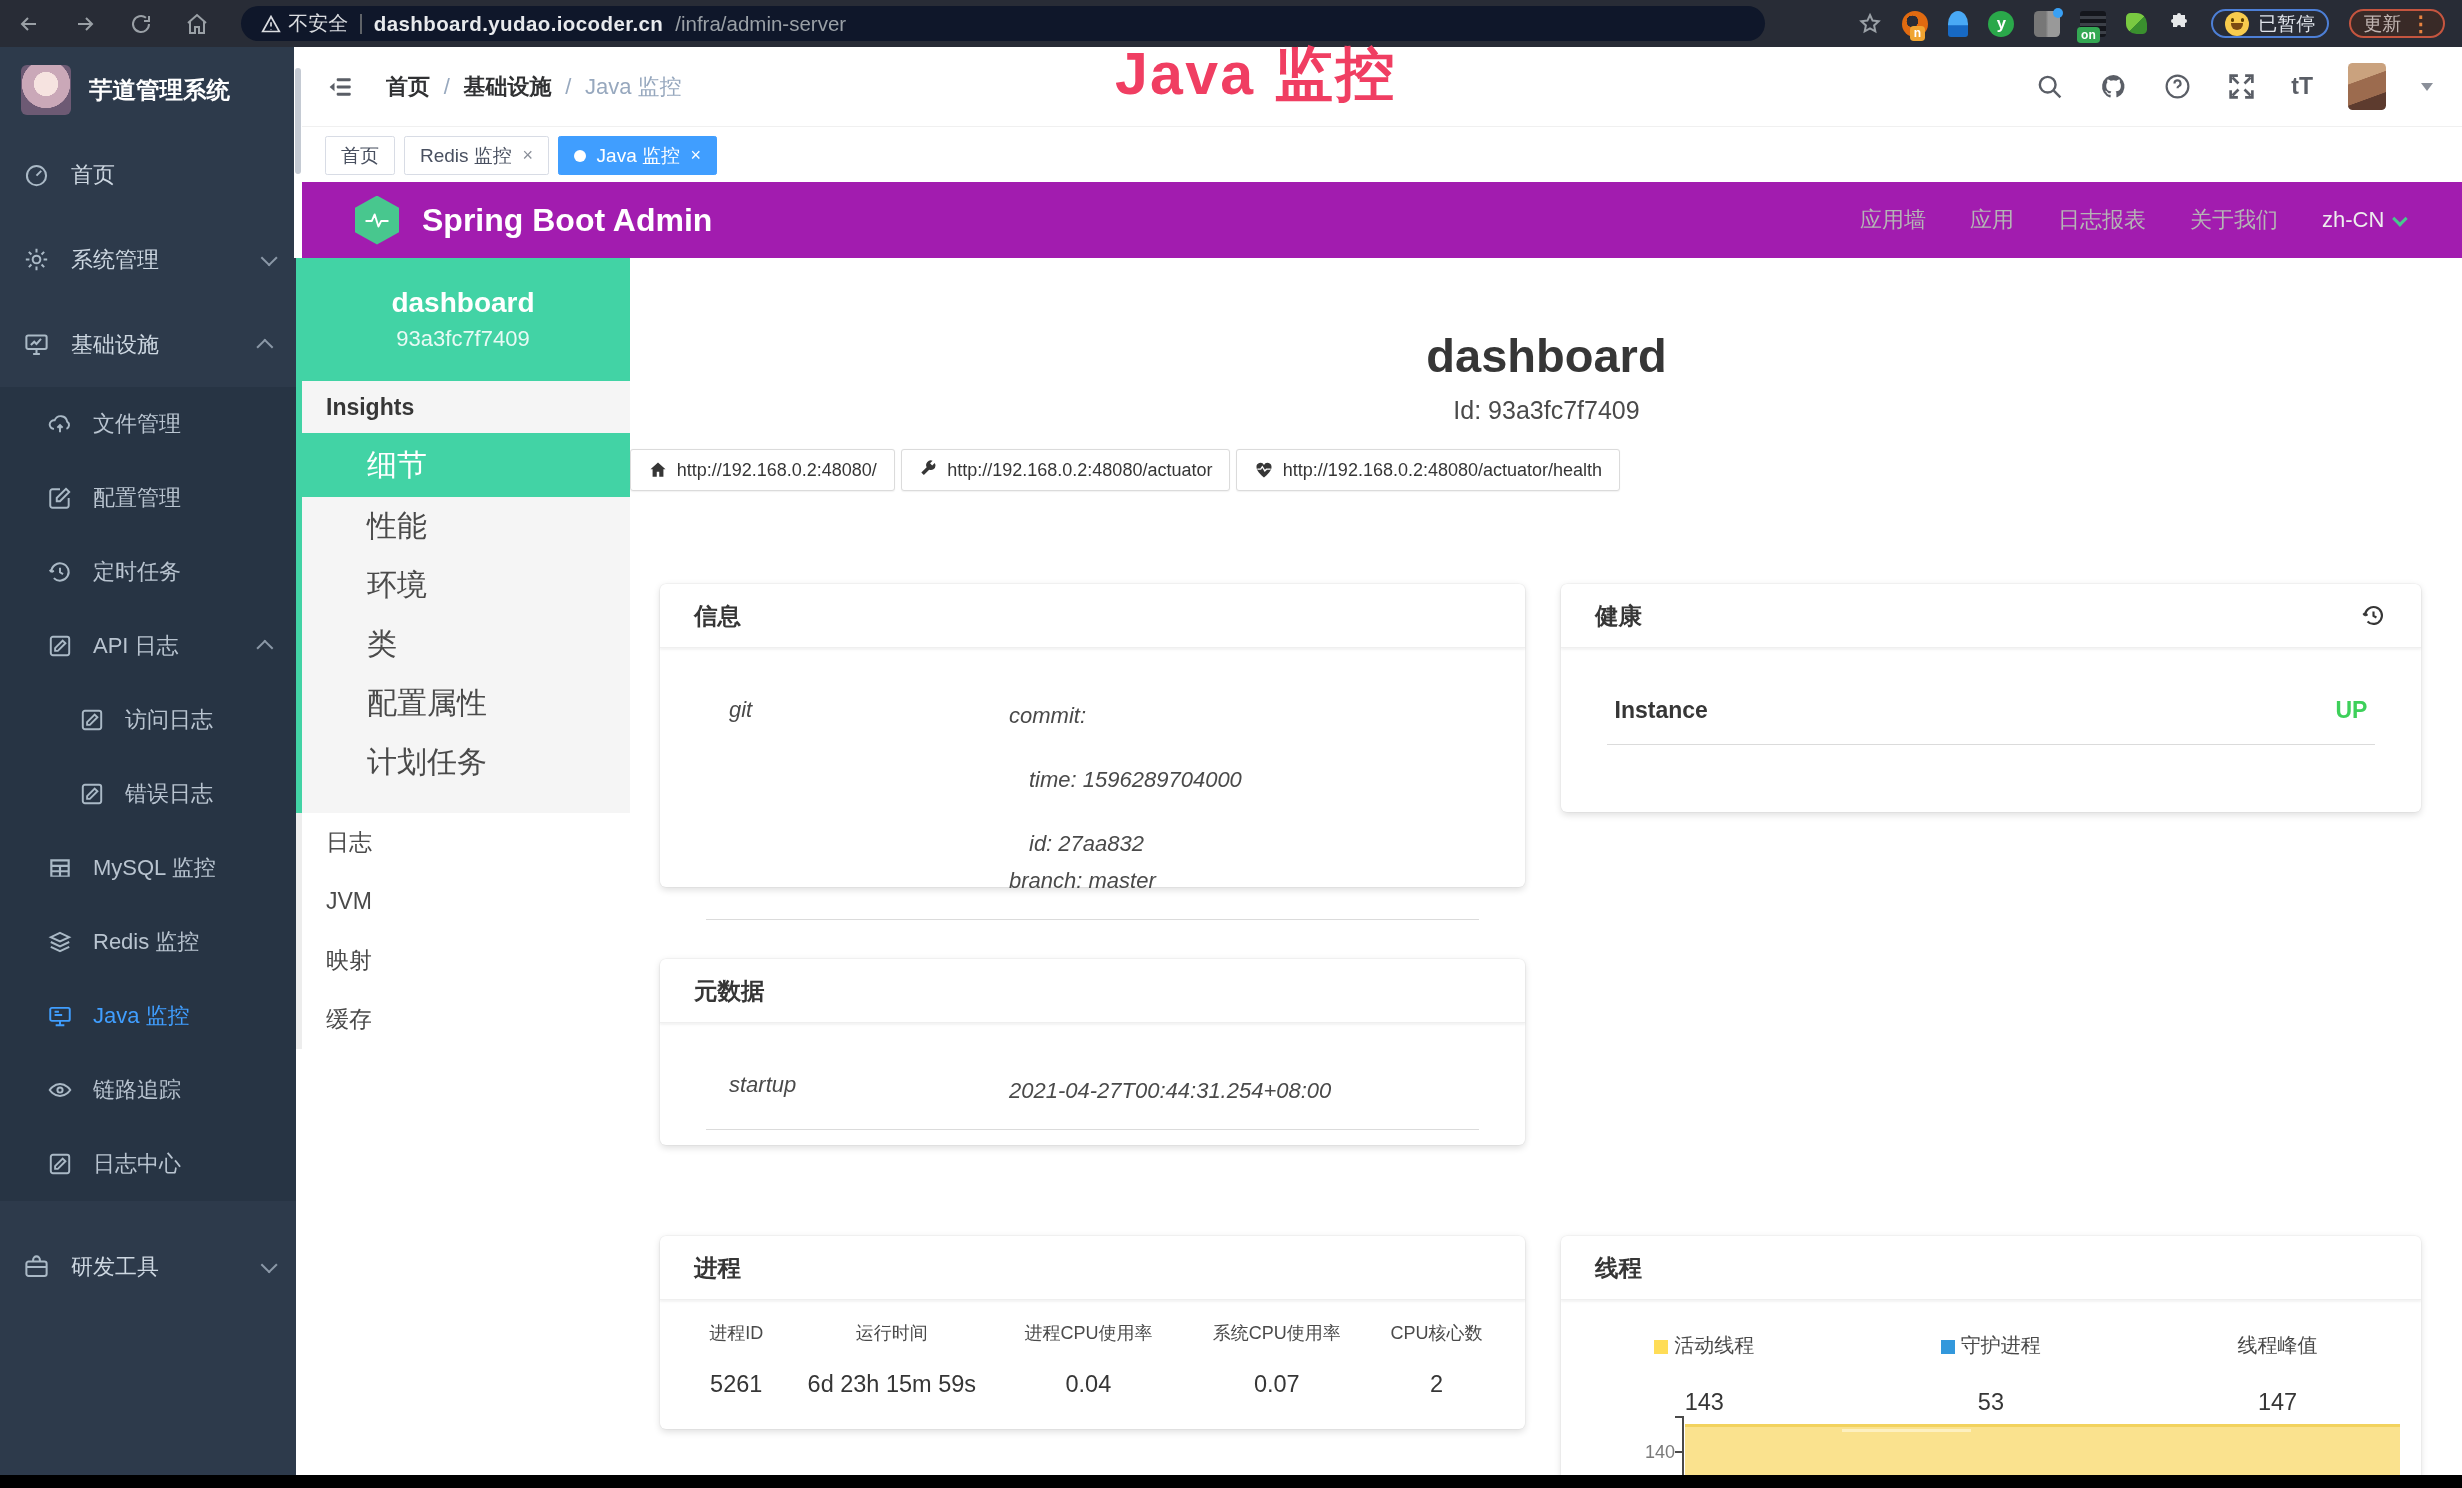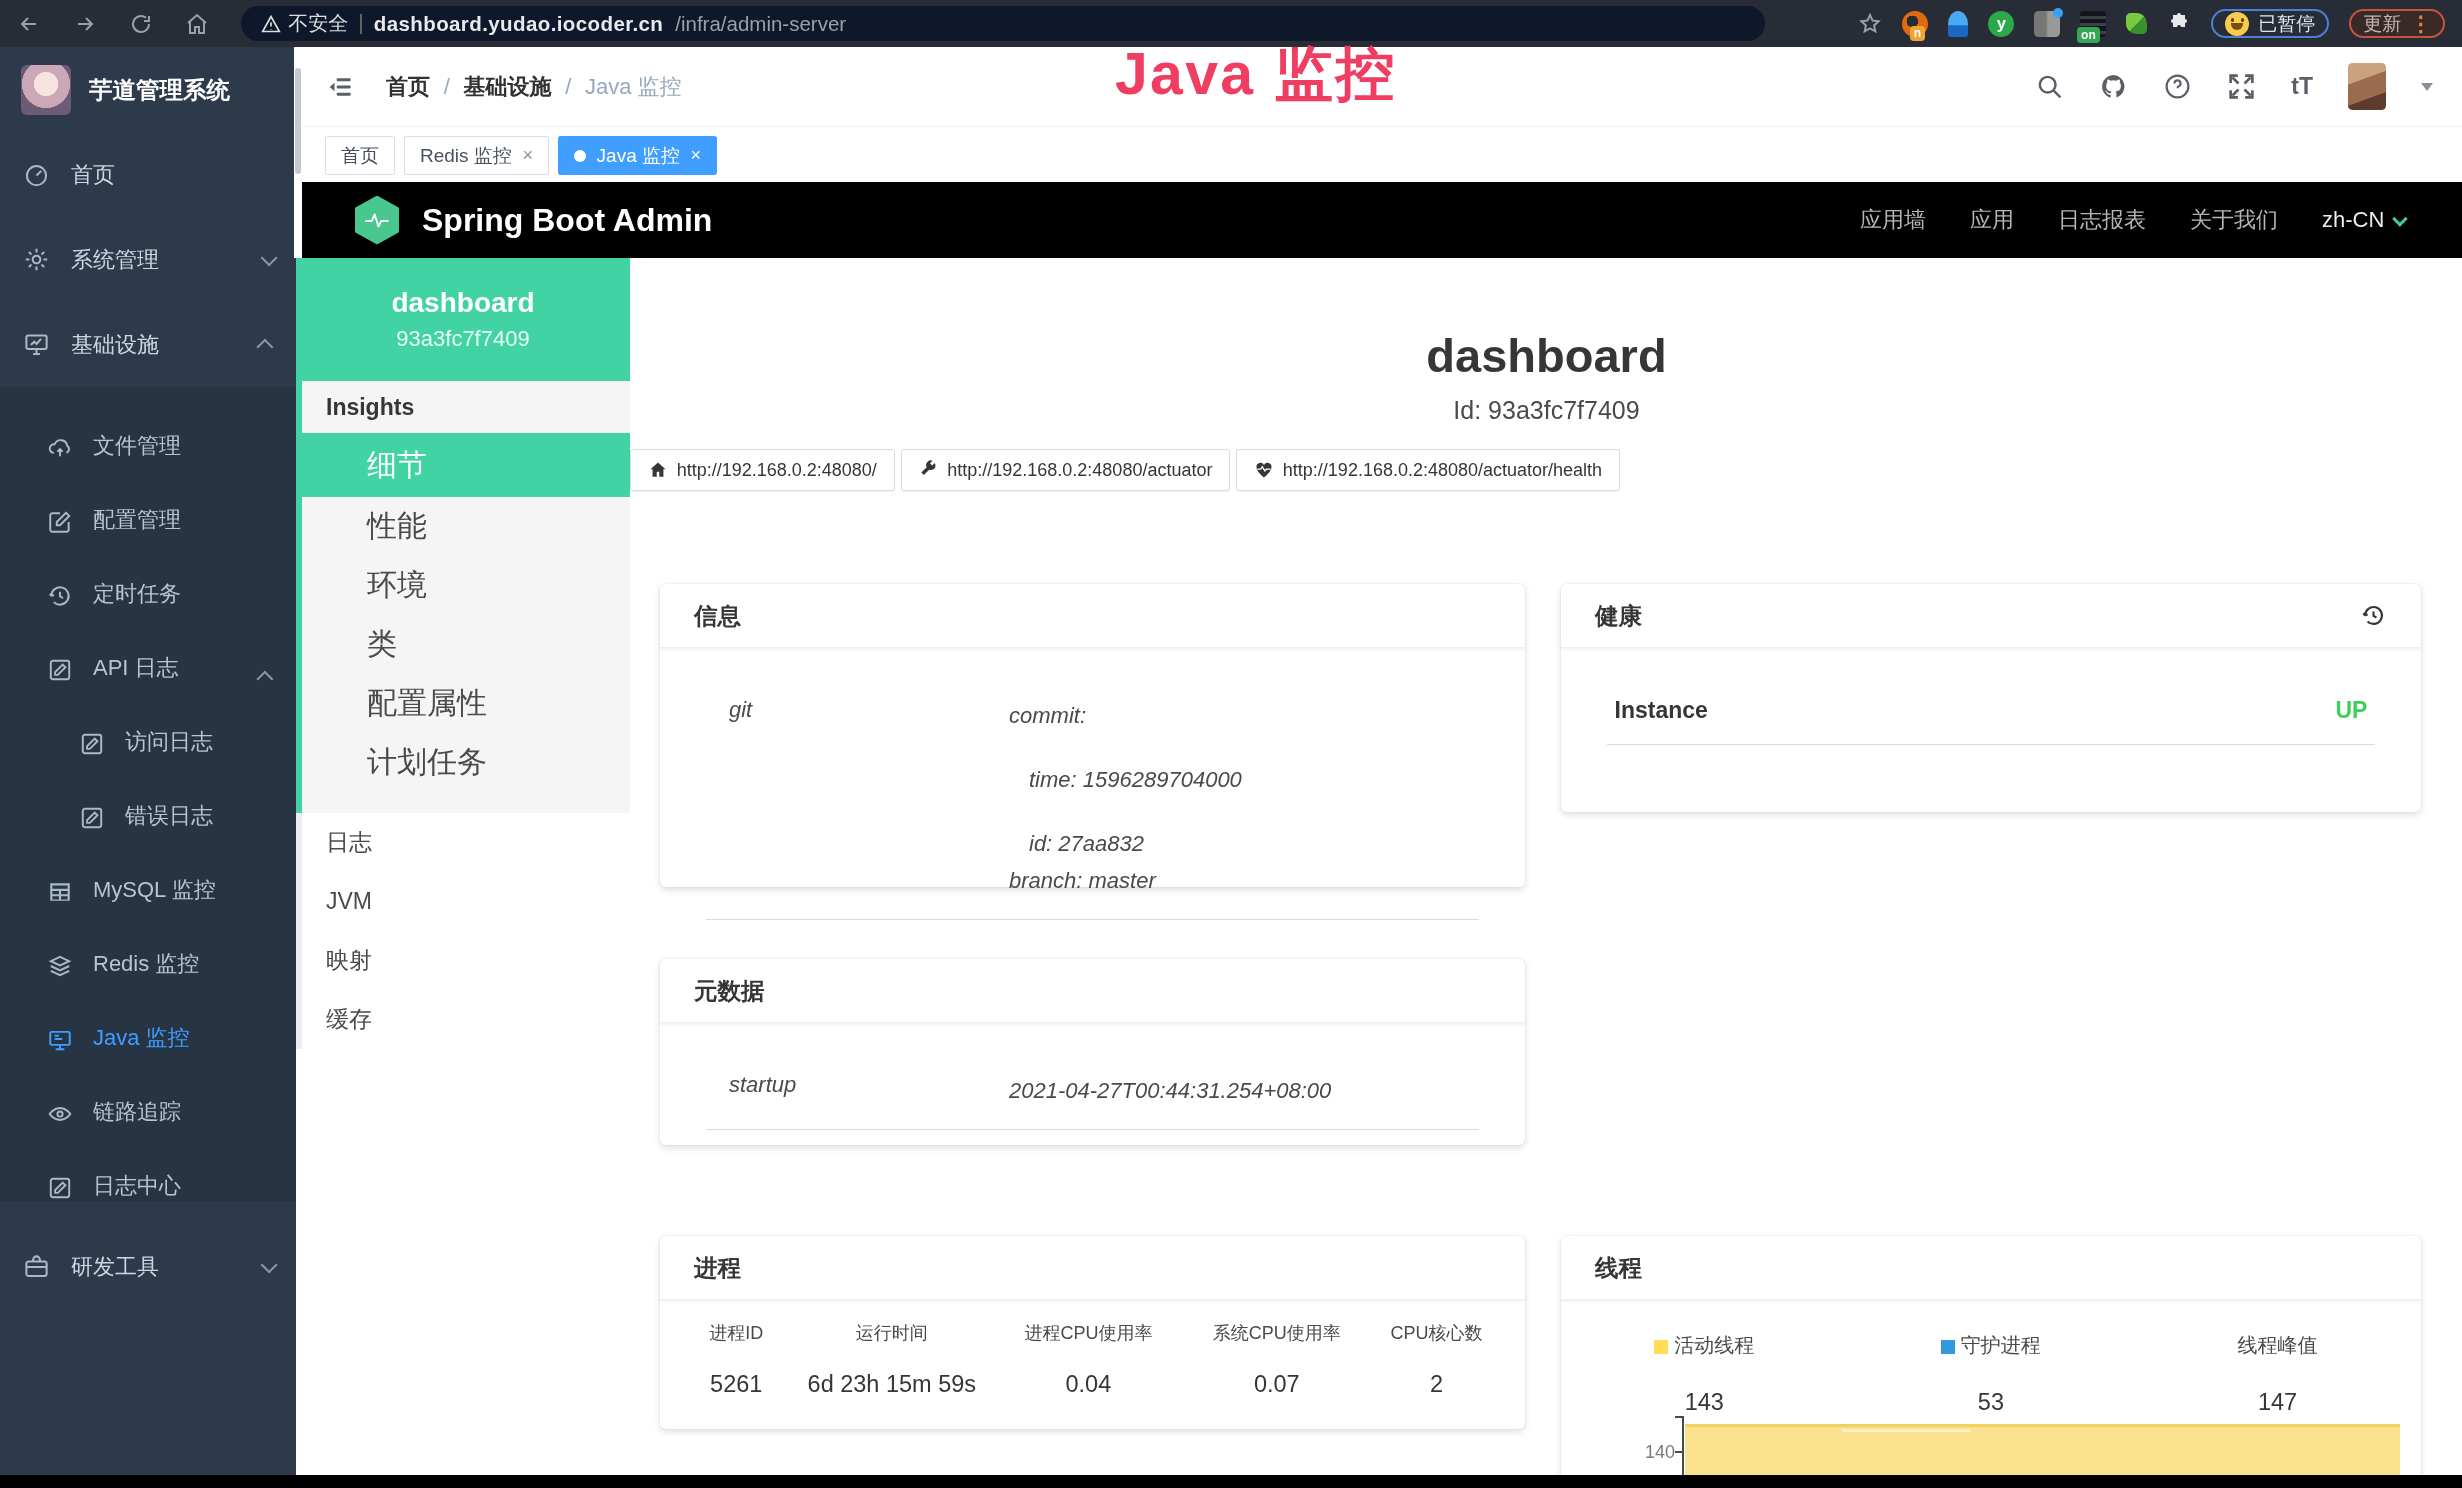--- a/index.html
+++ b/index.html
@@ -33,21 +33,21 @@
   
   .app-sidebar { position:absolute; left:0; top:47px; width:296px; height:1428px; background:#2d3a4b; z-index:10; }
   .logo-row { height:85px; display:flex; align-items:center; padding:0 21px; gap:18px; }
   .logo-img { width:50px; height:50px; border-radius:6px; flex:0 0 auto;
     background:radial-gradient(circle at 50% 38%, #f6e3e0 0 30%, #caa8b8 31% 60%, #6d5a74 61% 100%); }
   .logo-title { color:#fff; font-size:23.5px; font-weight:700; white-space:nowrap; }
   .nav-item { height:85px; display:flex; align-items:center; padding:0 23px; gap:21px; color:#cdd7e1;
     font-size:22px; cursor:pointer; }
   .nav-item .si { width:27px; height:27px; flex:0 0 auto; }
   .sub-wrap { background:#273444; }
-  .nav-sub { height:74px; display:flex; align-items:flex-end; padding:0 23px 0 47px; gap:20px; color:#b9c4d0; font-size:22px; }
+  .nav-sub { height:74px; display:flex; align-items:center; padding:0 23px 0 47px; gap:20px; color:#b9c4d0; font-size:22px; }
   .nav-sub .si { width:26px; height:26px; }
   .nav-sub2 { padding-left:79px; }
   .nav-sub.active { color:#409eff; }
   .chev { margin-left:auto; width:12px; height:12px; border-right:2.3px solid #8b98a7; border-bottom:2.3px solid #8b98a7; flex:0 0 auto; }
   .chev.down { transform:rotate(45deg) translateY(-3px); }
   .chev.up { transform:rotate(-135deg) translateY(-3px); }
   .side-scroll { position:absolute; left:294px; top:47px; width:7.6px; height:211px; background:#fff; z-index:30; }
   .side-scroll .thumb { position:absolute; left:0.8px; top:21px; width:6px; height:106px; background:#c4cad3; border-radius:3px; }
 
   
@@ -70,21 +70,21 @@
 
   .tab-bar { position:absolute; left:0; top:82px; width:100%; height:53px; background:#fff;
     display:flex; align-items:center; padding:0 29px; gap:9px; }
   .tab { height:39px; border:1.5px solid #d8dce5; background:#fff; color:#495060; font-size:19px;
     display:flex; align-items:center; gap:10.6px; padding:0 15px; border-radius:2.3px; cursor:pointer; }
   .tab .x { font-size:18px; color:#8a8f99; }
   .tab.active { background:#409eff; border-color:#409eff; color:#fff; }
   .tab.active .x { color:#fff; }
   .tab .dot { width:12px; height:12px; border-radius:50%; background:#fff; }
 
-  .sba-header { position:absolute; left:0; top:135px; width:100%; height:76px; background:#000000;
+  .sba-header { position:absolute; left:0; top:135px; width:100%; height:76px; background:#a21caf;
     display:flex; align-items:center; padding:0 59px; }
   .sba-logo { width:44px; height:49px; background:#48c78e;
     clip-path:polygon(50% 0,100% 25%,100% 75%,50% 100%,0 75%,0 25%); display:flex; align-items:center; justify-content:center; }
   .sba-title { color:#fff; font-size:32px; font-weight:700; margin-left:23px; }
   .sba-nav { margin-left:auto; display:flex; align-items:center; gap:44px; font-size:22px; color:#b5b5b5; }
   .sba-lang { color:#ededed; display:flex; align-items:center; gap:9px; }
   .chev-green { width:10.6px; height:10.6px; border-right:3px solid #48c78e; border-bottom:3px solid #48c78e;
     transform:rotate(45deg) translateY(-2.3px); }
 
   

